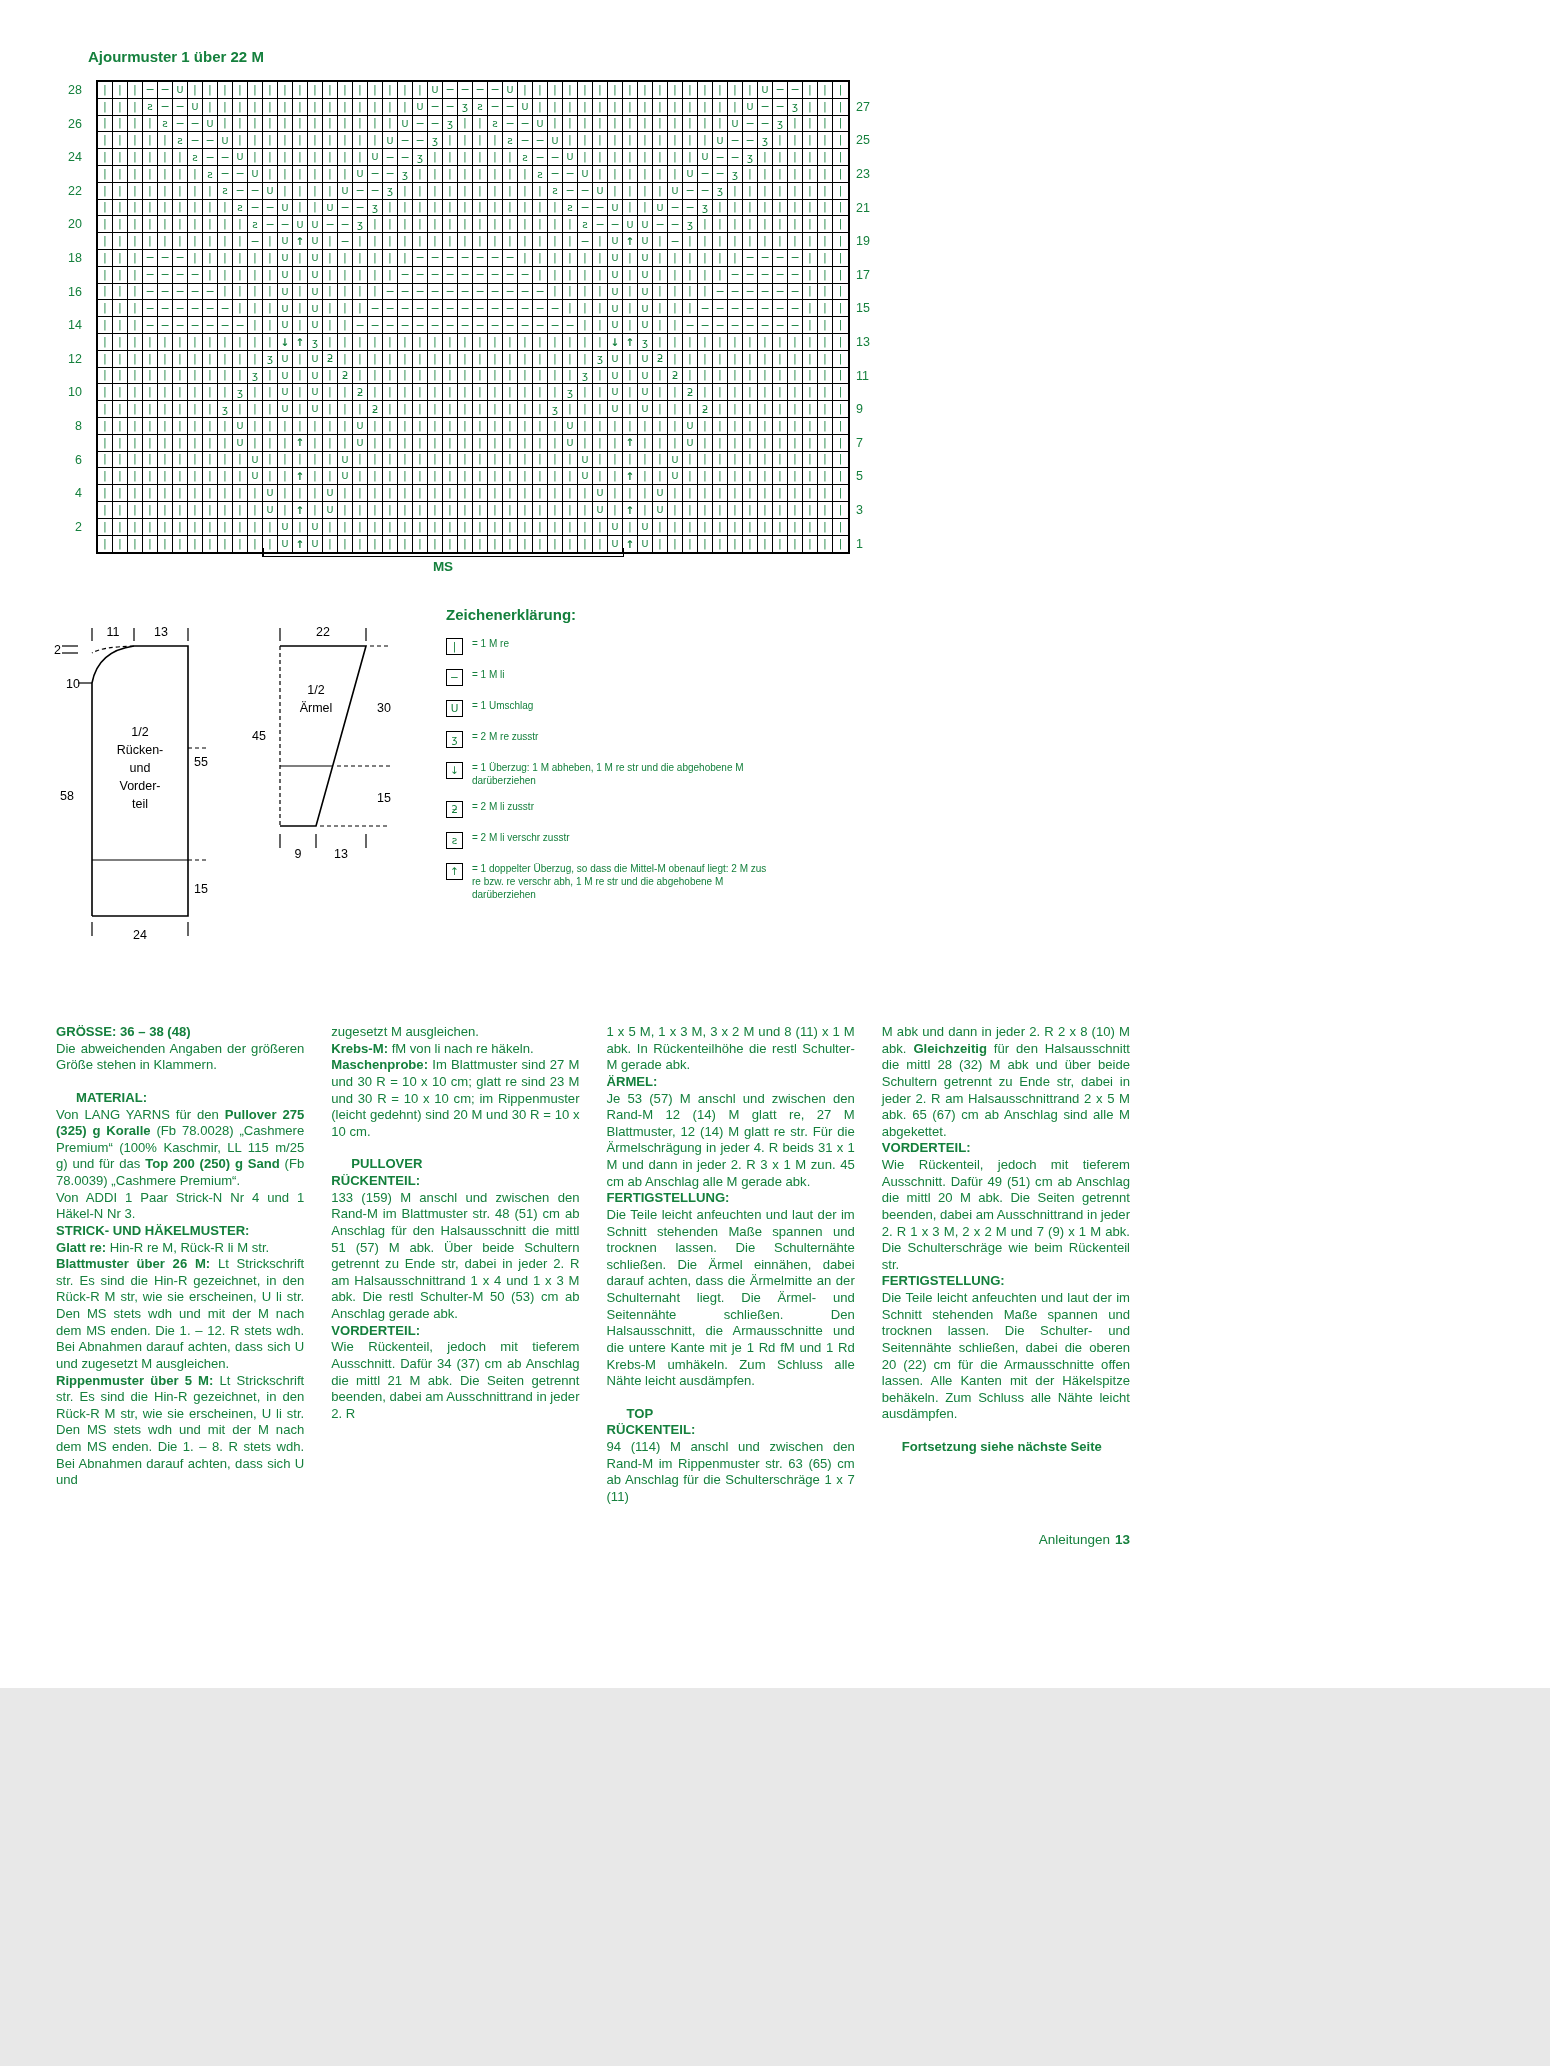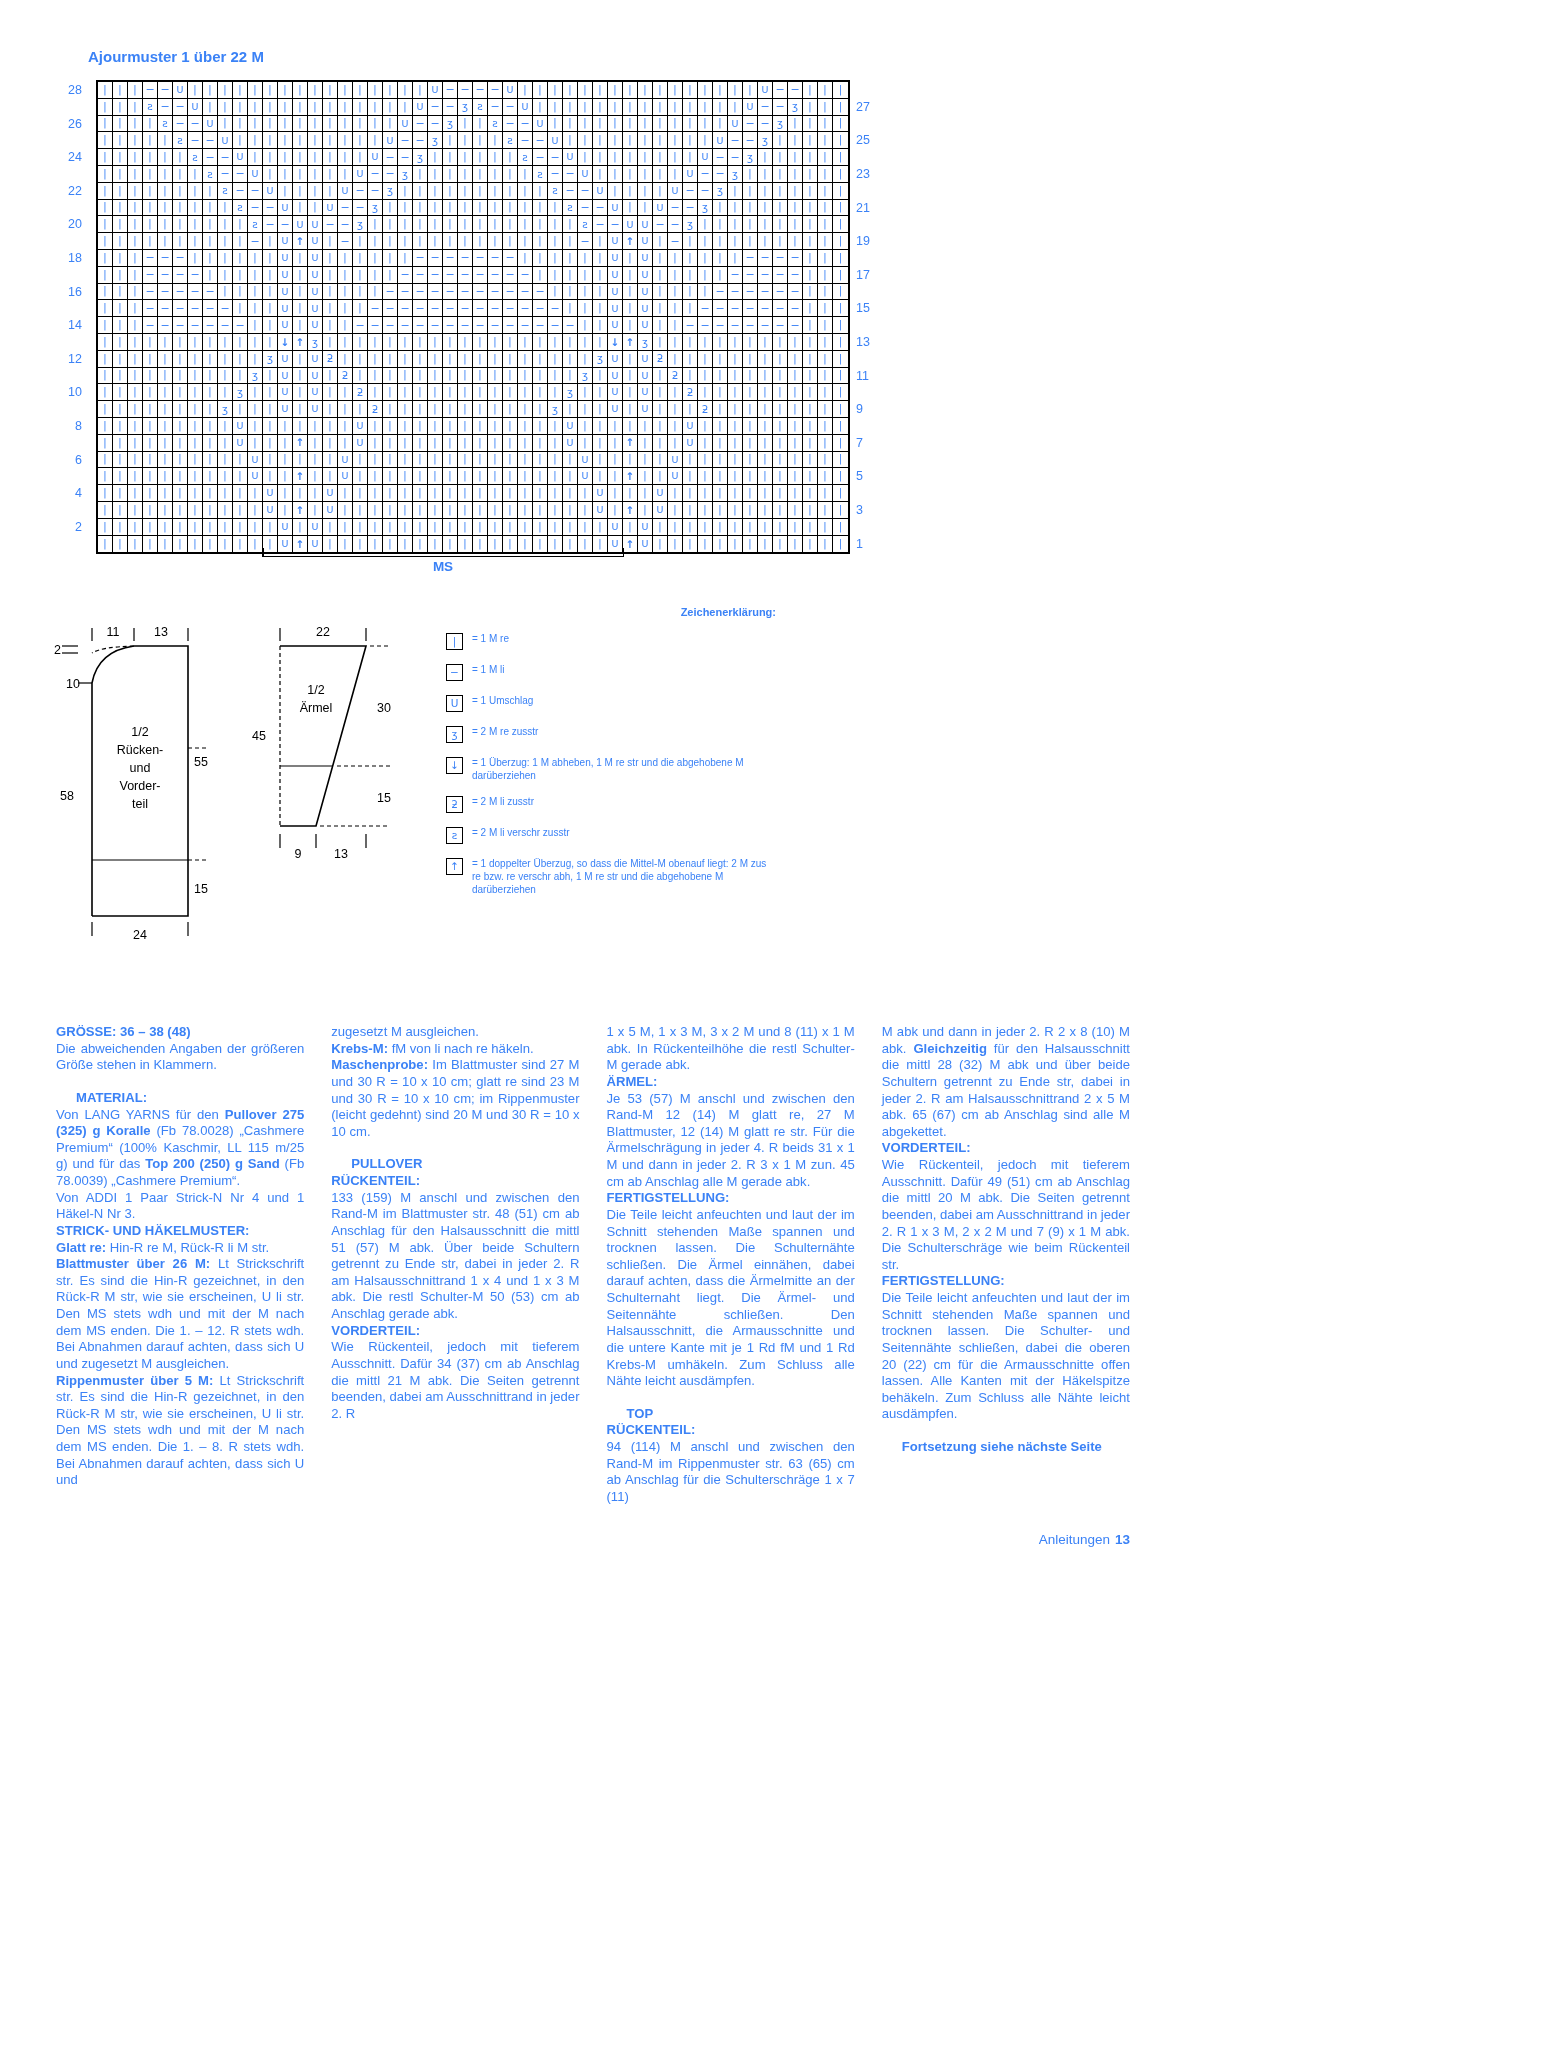--- a/index.html
+++ b/index.html
@@ -1,17 +1,17 @@
 <!DOCTYPE html>
 <html lang="de"><head>
 <meta charset="utf-8">
 <style>
   html,body{margin:0;padding:0;background:#e8e8e8;}
-  .page{position:relative;width:1550px;height:2066px;background:#ffffff;margin:0 auto;
-        font-family:"Liberation Sans",sans-serif;color:#3b82f6;overflow:hidden;}
+  .page{position:relative;width:1550px;height:1688px;background:#ffffff;margin:0 auto;
+        font-family:"Liberation Sans",sans-serif;color:#15803d;overflow:hidden;}
 
   
   .chart-title{position:absolute;left:88px;top:48px;font-size:15px;font-weight:bold;}
   .chart-flex{position:absolute;left:56px;top:80px;display:flex;align-items:flex-start;}
   .numcol{display:flex;flex-direction:column;padding-top:2px;}
   .numcol div{height:16.8px;line-height:16.8px;font-size:12.5px;width:26px;}
   .numcol.left div{text-align:right;padding-right:14px;}
   .numcol.right div{text-align:left;padding-left:6px;}
   .gridbox{border:2px solid #000;}
   .crow{display:flex;}
@@ -34,21 +34,21 @@
   
   .schem{position:absolute;}
   svg text{font-family:"Liberation Sans",sans-serif;font-size:12.5px;fill:#000;}
   svg .piece{fill:none;stroke:#000;stroke-width:1.6;}
   svg .thin{fill:none;stroke:#000;stroke-width:1.2;}
   svg .dash{fill:none;stroke:#000;stroke-width:1.2;stroke-dasharray:4 3;}
   svg .tick{stroke:#000;stroke-width:1.2;}
 
   
   .legend{position:absolute;left:446px;top:606px;width:330px;}
-  .legend h3{margin:0 0 14px 0;font-size:11px;text-align:right;}
+  .legend h3{margin:0 0 14px 0;font-size:15px;}
   .litem{display:flex;margin-bottom:13px;align-items:flex-start;}
   .sybox{flex:0 0 auto;width:15px;height:15px;border:1.6px solid #000;margin-right:9px;margin-top:1px;
          display:flex;align-items:center;justify-content:center;
          font-family:"DejaVu Sans",sans-serif;font-size:10.5px;line-height:1;}
   .litem .ltxt{font-size:10px;line-height:1.3;}
 
   
   .headline{position:absolute;left:56px;top:964px;width:1074px;
             border-top:5px solid #000;border-bottom:2.5px solid #000;
             padding:8px 0 7px 2px;font-size:20.5px;font-weight:bold;letter-spacing:.2px;}

